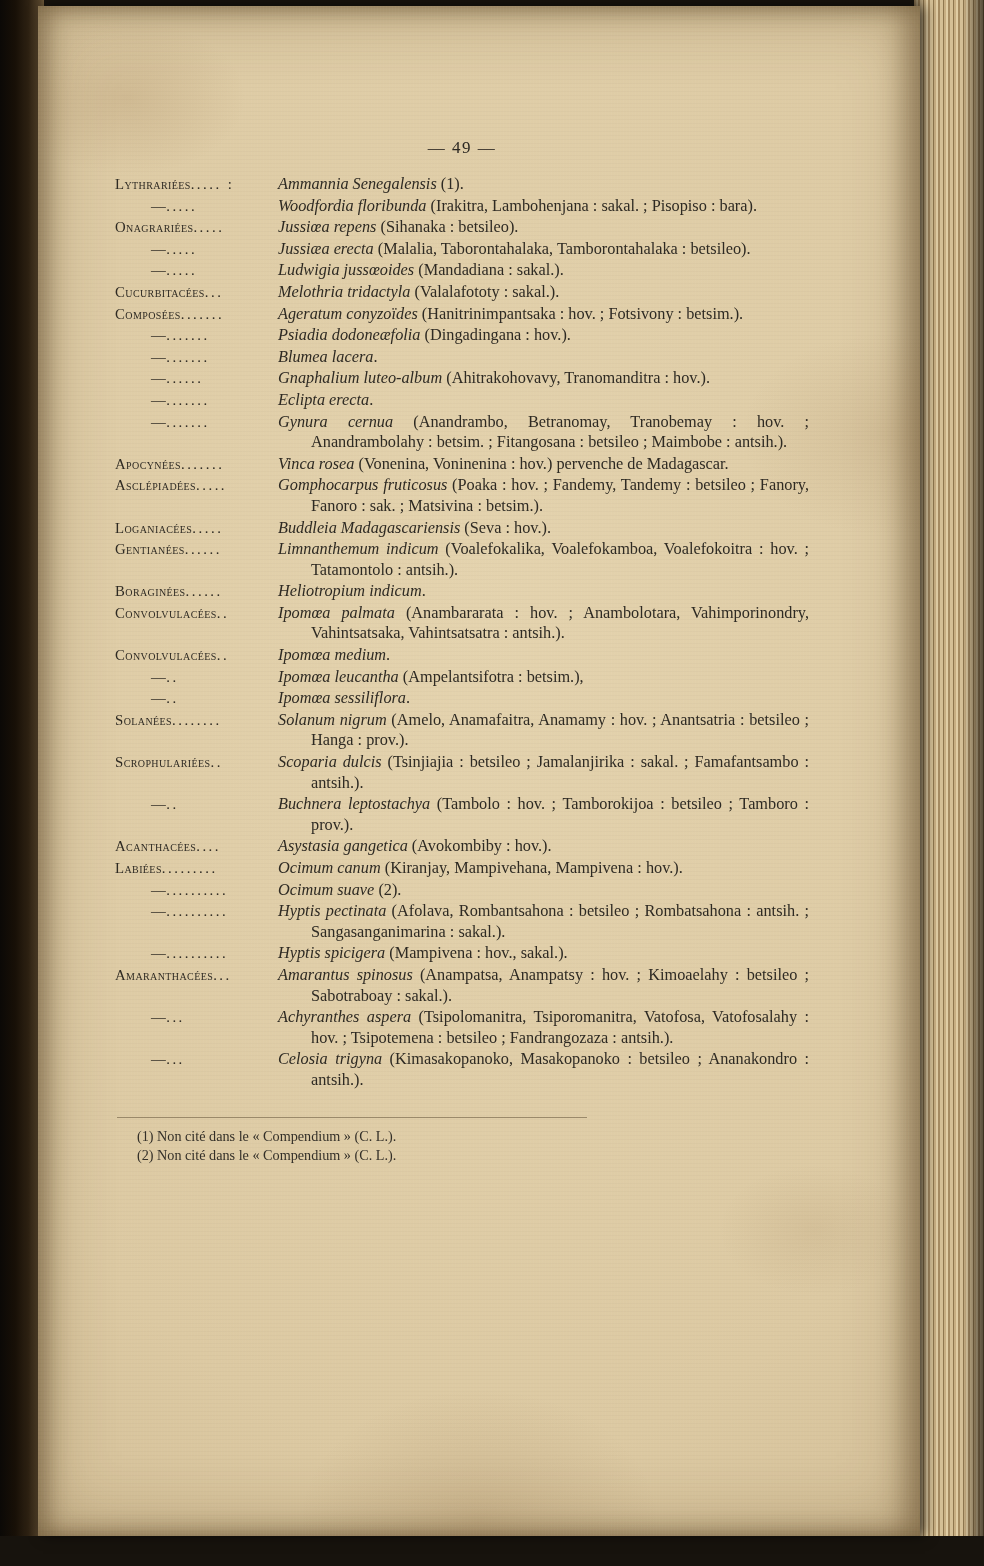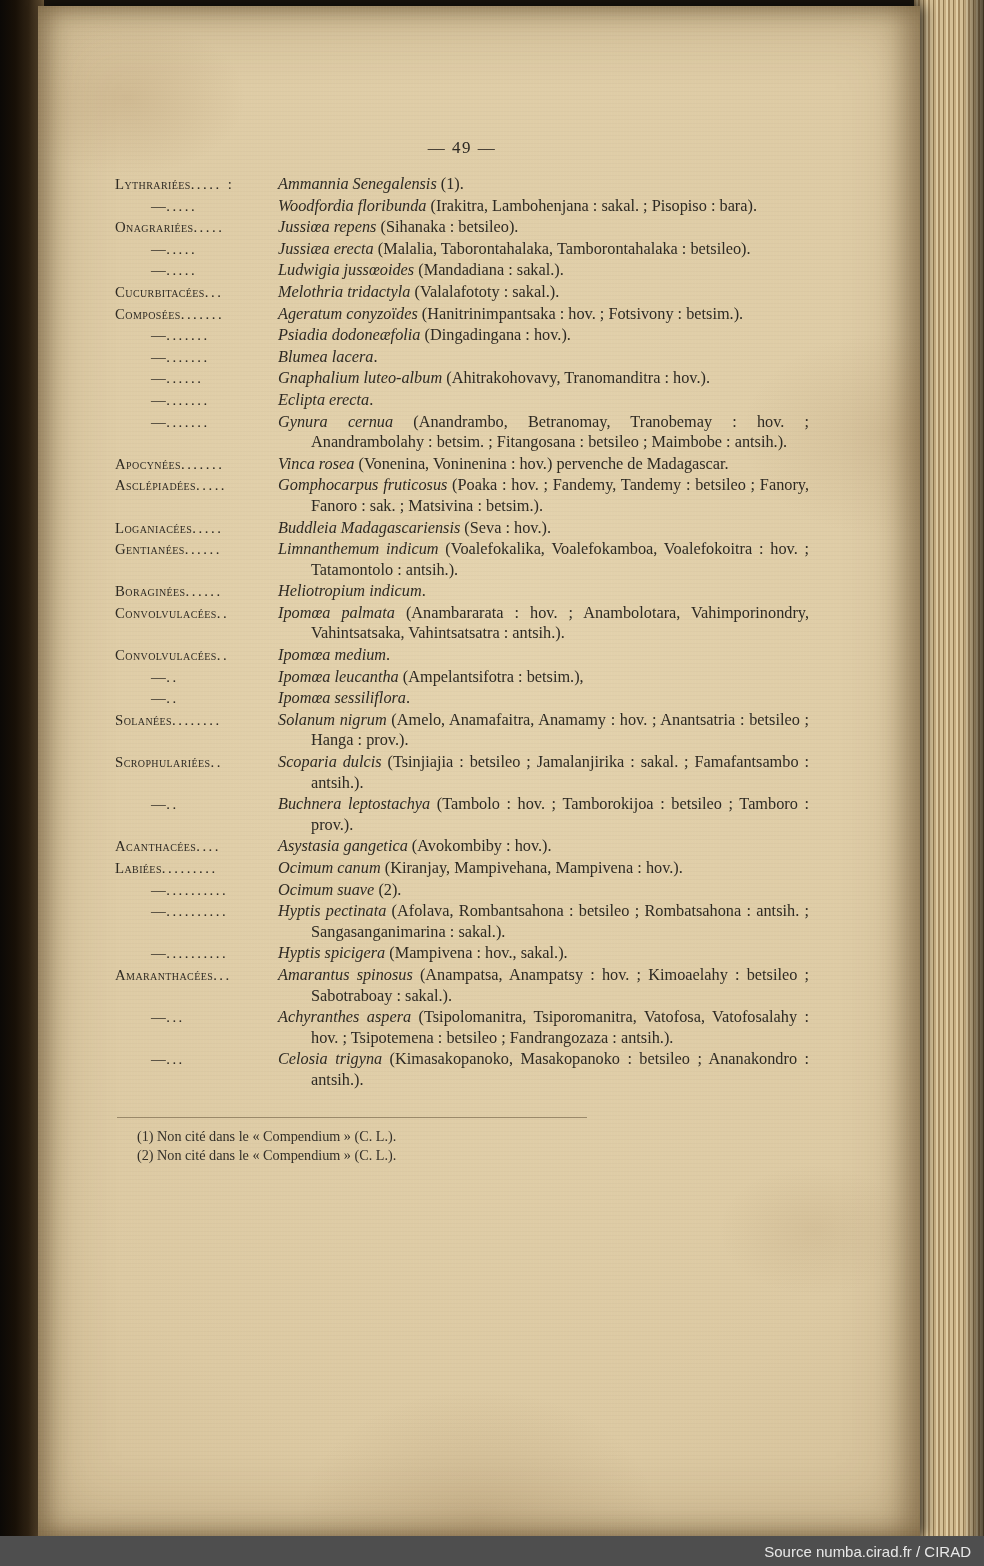--- a/index.html
+++ b/index.html
@@ -239,17 +239,14 @@
 
       <div class="footnotes">
 
       <div class="footnote">(1) Non cité dans le « Compendium » (C. L.).</div>
           <div class="footnote">(2) Non cité dans le « Compendium » (C. L.).</div>
         </div>
 
     </div>
   </div>
 
-  <div class="source-bar">
-    <span>Source numba.cirad.fr / CIRAD</span>
-  </div>
 
 </div>
 
 </body></html>

